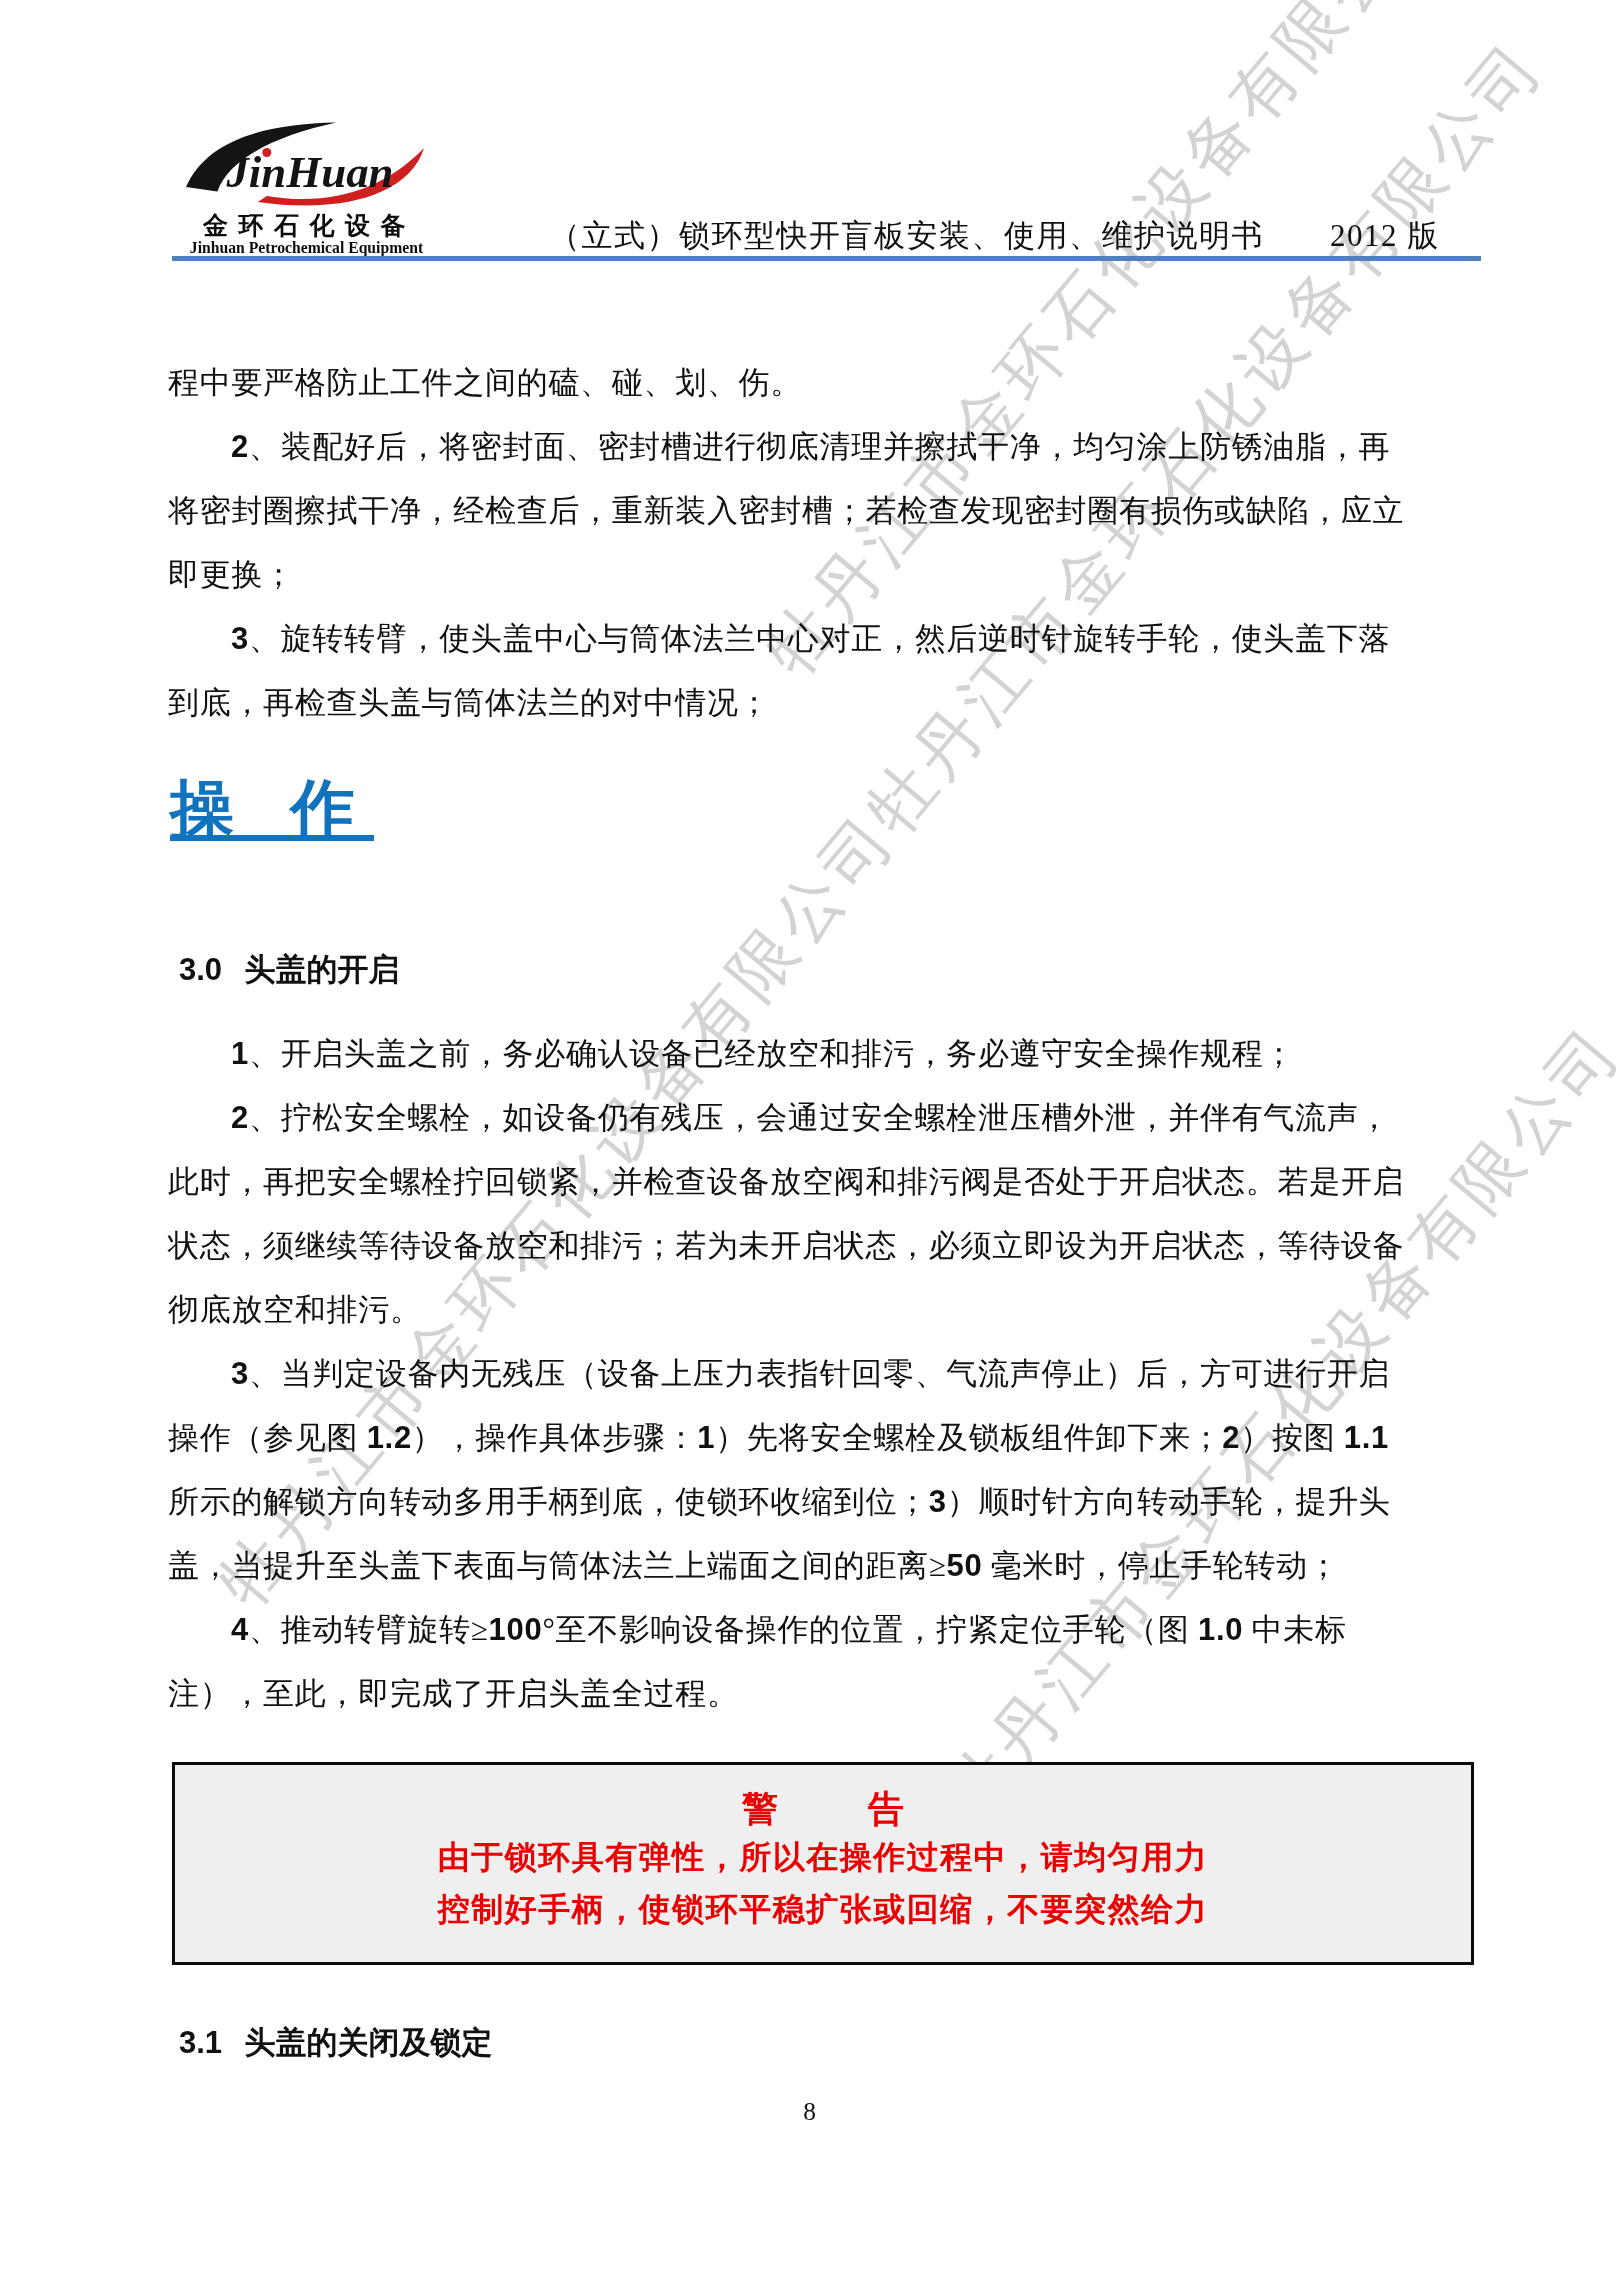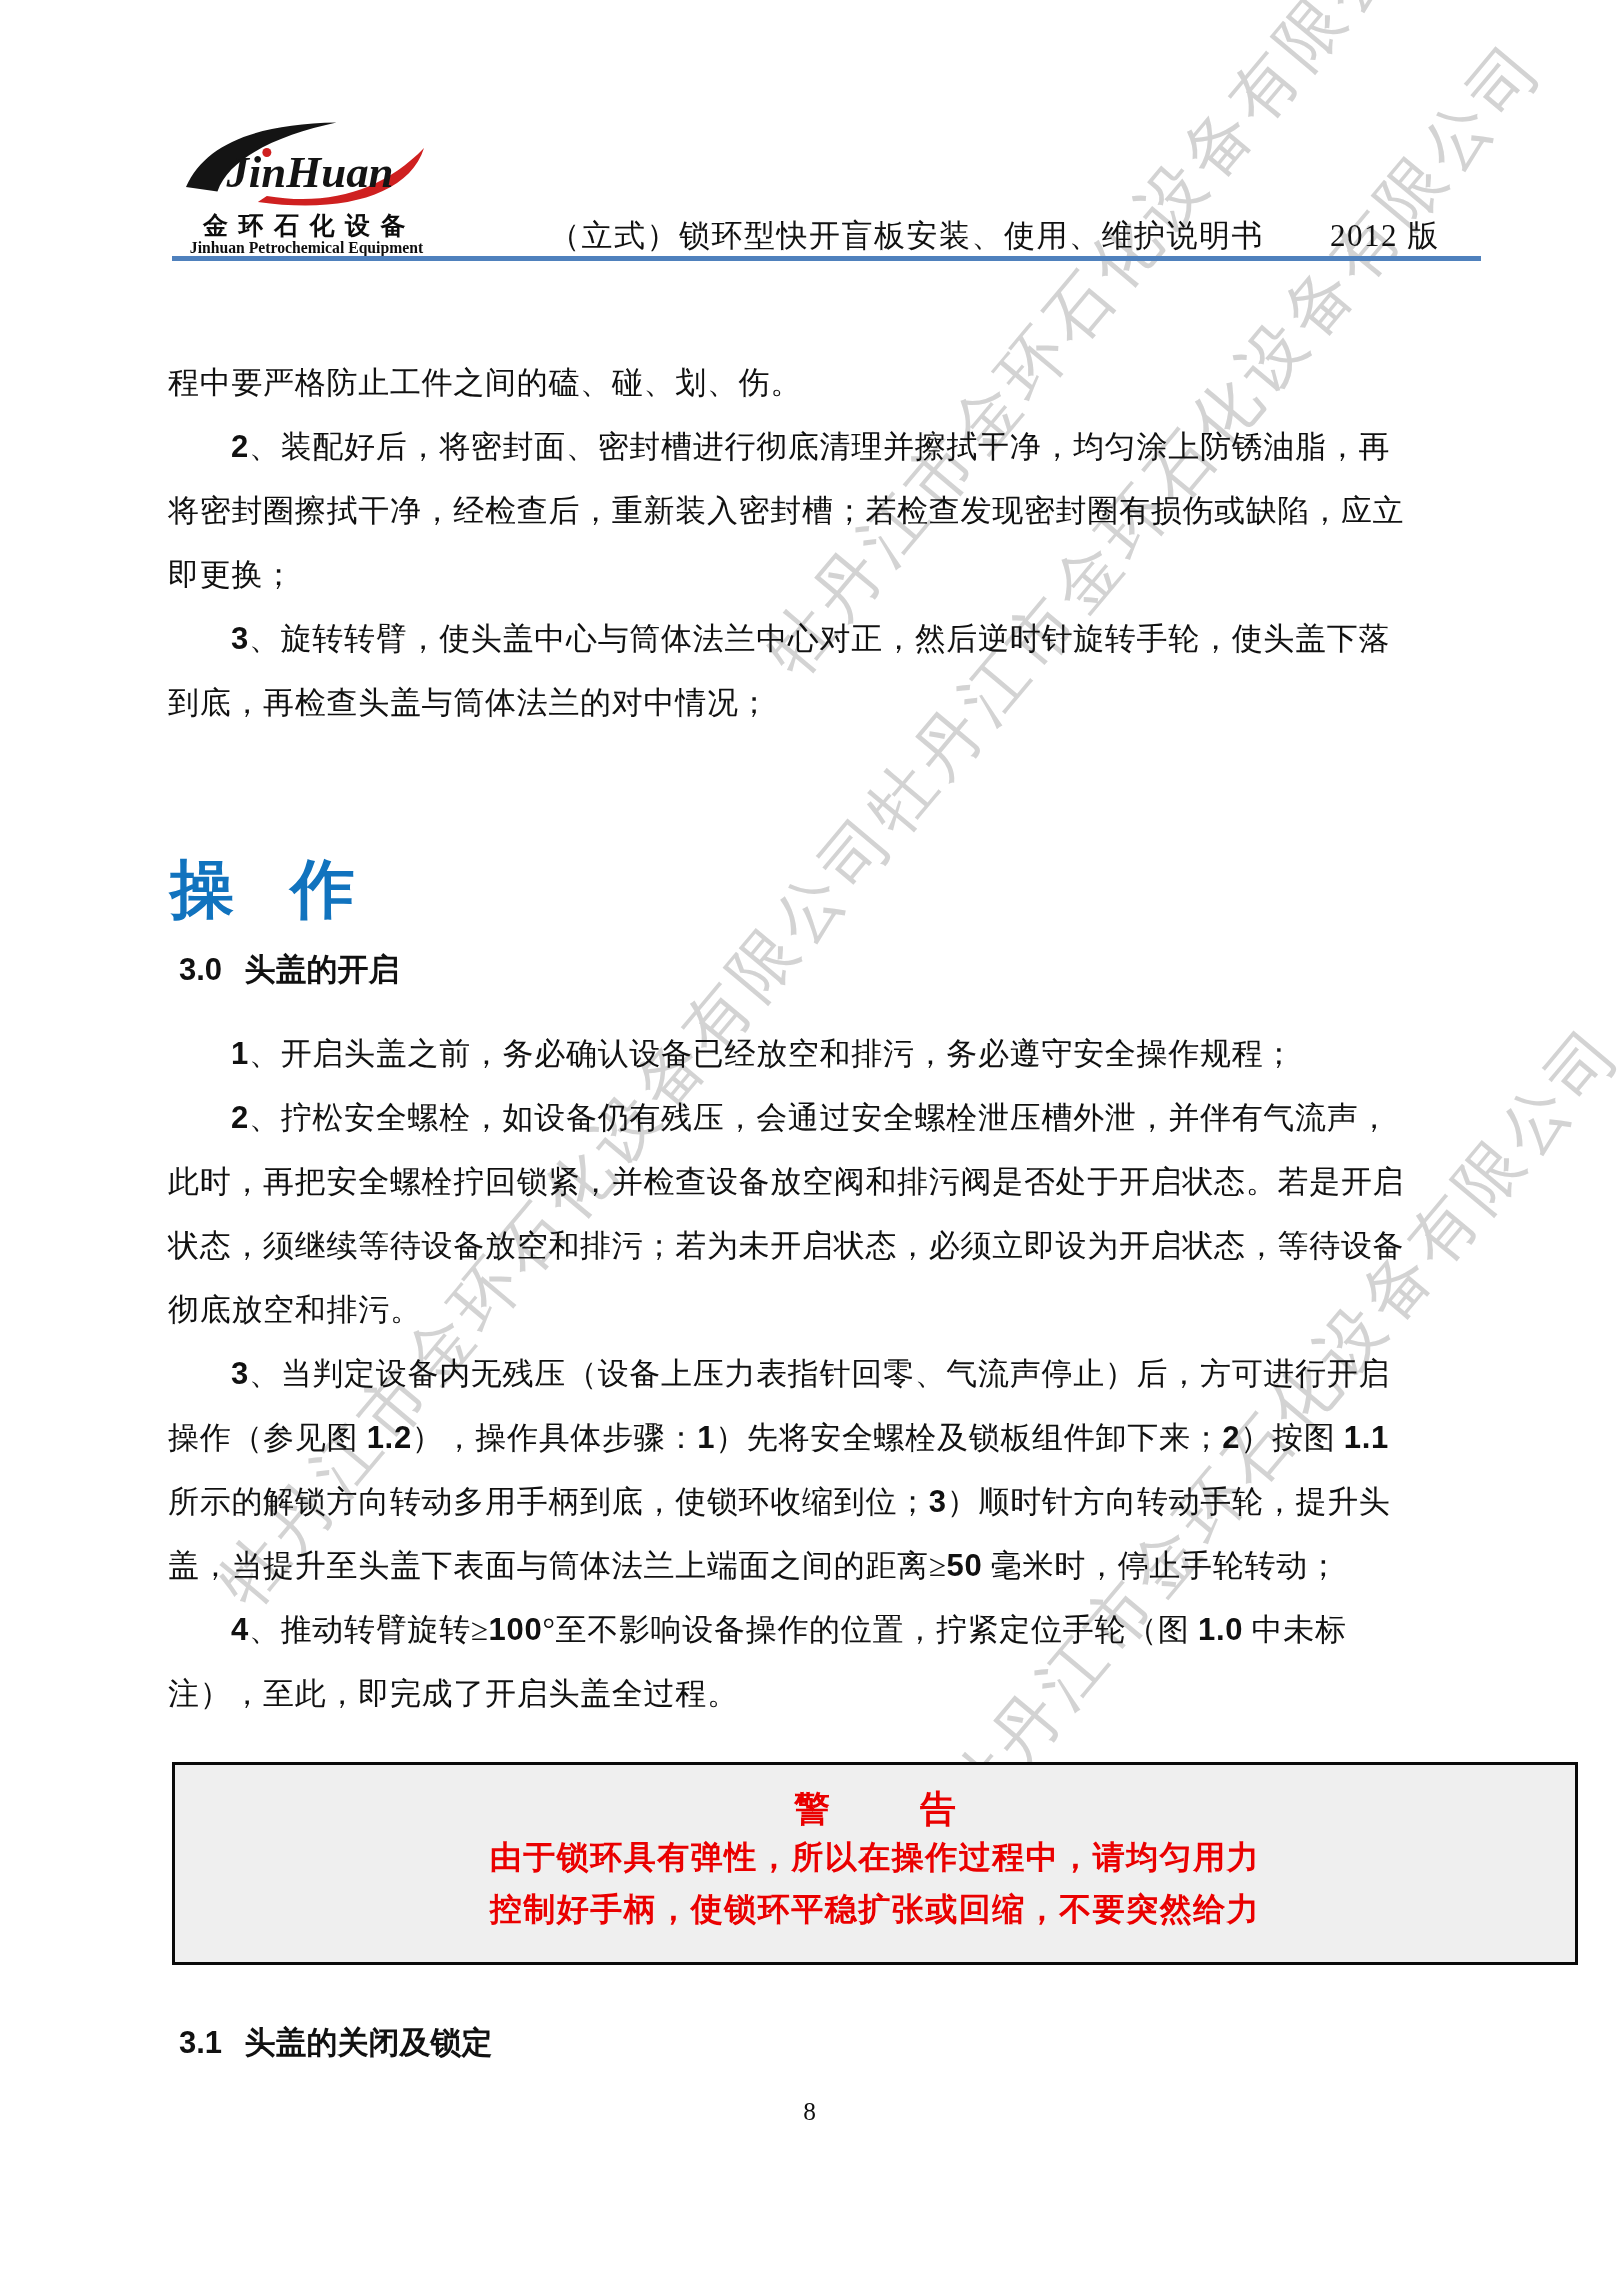--- a/index.html
+++ b/index.html
@@ -24,32 +24,32 @@
   .doc-title .edition{margin-left:66px;}
   .header-rule{position:absolute;left:172px;top:256px;width:1309px;height:5.2px;}
   
   .bodyblock{position:absolute;left:168px;width:1315px;}
   .bline{height:64px;line-height:64px;font-size:31px;letter-spacing:0.7px;white-space:nowrap;}
   .bline.indent{padding-left:63px;}
   .bnum{font-weight:bold;font-family:"Liberation Sans","DejaVu Sans",sans-serif;}
   #body1{top:351px;}
   #body2{top:1022px;}
   
-  .h1{position:absolute;left:170px;top:848px;
+  .h1{position:absolute;left:170px;top:768px;
     font-family:"Liberation Sans","DejaVu Sans",sans-serif;font-weight:900;
-    font-size:64px;letter-spacing:19.4px;line-height:82px;}
+    font-size:64px;letter-spacing:19.4px;line-height:82px;text-decoration:underline;}
   .h2{position:absolute;left:170px;
     font-family:"Liberation Sans","DejaVu Sans",sans-serif;font-weight:bold;
     font-size:31px;line-height:37px;white-space:nowrap;margin-left:9px;}
   #h30{top:951px;}
   #h31{top:2024px;}
   .h2 .h2num{margin-right:22.4px;}
   
   .warning{
-    position:absolute;left:172px;top:1762px;width:1406px;height:203px;box-sizing:border-box;
+    position:absolute;left:172px;top:1762px;width:1302px;height:203px;box-sizing:border-box;
     background:#efefef;border:3.7px solid #0a0a0a;text-align:center;
     font-family:"Liberation Sans","DejaVu Sans",sans-serif;font-weight:bold;
   }
   .warn-title{font-size:36px;letter-spacing:27px;margin-top:21px;line-height:45px;text-indent:27px;}
   .warn-line{font-size:32px;line-height:52px;letter-spacing:1.5px;}
   
   .pageno{position:absolute;left:0;right:0;top:2097px;text-align:center;font-size:25.4px;}
 </style>
 </head>
 <body>

